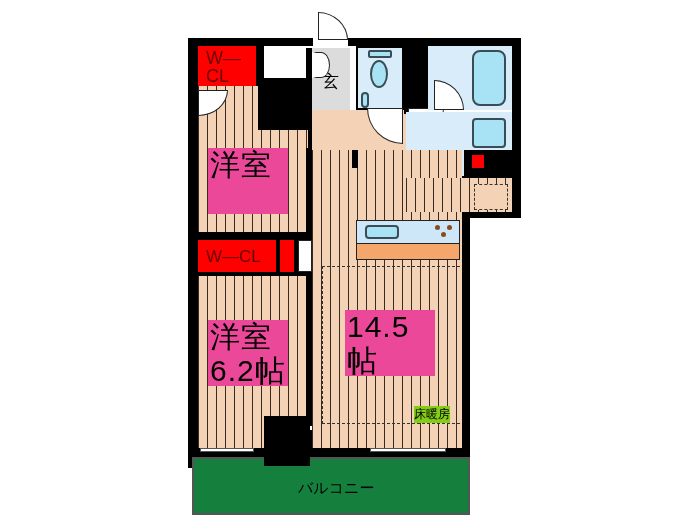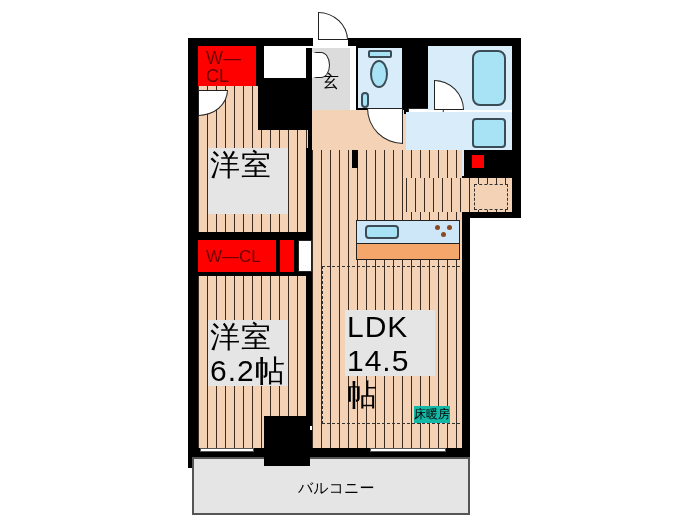--- a/index.html
+++ b/index.html
@@ -4,22 +4,22 @@
 <style>
   html,body{margin:0;padding:0;background:#ffffff;}
   body{width:700px;height:525px;position:relative;overflow:hidden;font-family:"Liberation Sans","DejaVu Sans",sans-serif;}
   .abs{position:absolute;box-sizing:border-box;}
   .wall{background:#000;}
   .floor{background-color:#f3d2b6;background-image:repeating-linear-gradient(90deg,#3a2a20 0 1px,transparent 1px 9px);}
   .plain-floor{background:#f3d2b6;}
   .red{background:#ff0000;}
   .wet{background:#d8ecfa;}
   .tile{background:#dcdcdc;}
-  .balcony{background:#e5e5e5;border:2px solid #555;}
-  .label-box{background:#e5e5e5;color:#000;}
+  .balcony{background:#15803d;border:2px solid #555;}
+  .label-box{background:#ec4899;color:#000;}
   .room-label{font-size:30px;line-height:34px;letter-spacing:1px;}
   .small-red-label{color:#6a0000;font-size:18px;line-height:20px;}
   .fixture{background:#a8e2f5;border:2px solid #3a4c55;border-radius:6px;}
   .door-arc{border:1.5px solid #222;border-radius:0 100% 0 0;background:#fff;}
   .dash{border:1.5px dashed #333;}
 </style>
 </head>
 <body>
 
 <div class="abs" style="left:0;top:0;width:700px;height:525px;">
@@ -106,24 +106,23 @@
 
   <div class="abs" style="left:356px;top:220px;width:104px;height:24px;background:#cde6f8;border:1.5px solid #222;">
     <div class="abs fixture" style="left:8px;top:4px;width:34px;height:14px;border-radius:4px;"></div>
     <div class="abs" style="left:78px;top:4px;width:5px;height:5px;border-radius:50%;background:#8a4a20;"></div>
     <div class="abs" style="left:90px;top:4px;width:5px;height:5px;border-radius:50%;background:#8a4a20;"></div>
     <div class="abs" style="left:84px;top:11px;width:5px;height:5px;border-radius:50%;background:#8a4a20;"></div>
   </div>
   <div class="abs" style="left:356px;top:244px;width:104px;height:16px;background:#f5a66a;border:1.5px solid #222;border-top:none;"></div>
 
   <div class="abs" style="left:322px;top:266px;width:138px;height:158px;border-left:1.5px dashed #333;border-bottom:1.5px dashed #333;border-top:1.5px dashed #333;"></div>
-  <div class="abs" style="left:414px;top:406px;font-size:12px;background:#14b8a6;">床暖房</div>
+  <div class="abs" style="left:414px;top:406px;font-size:12px;background:#84cc16;">床暖房</div>
 
   <div class="abs label-box room-label" style="left:345px;top:310px;width:90px;height:66px;padding-left:2px;">
-    <div>LDK</div>
     <div>14.5帖</div>
   </div>
 
   <div class="abs" style="left:200px;top:448px;width:54px;height:4px;background:#fff;border:1px solid #555;"></div>
   <div class="abs" style="left:370px;top:448px;width:76px;height:4px;background:#fff;border:1px solid #555;"></div>
 
   <div class="abs balcony" style="left:192px;top:457px;width:278px;height:58px;">
     <div class="abs" style="left:104px;top:20px;font-size:15px;">バルコニー</div>
   </div>
   <div class="abs wall" style="left:264px;top:448px;width:46px;height:18px;"></div>

